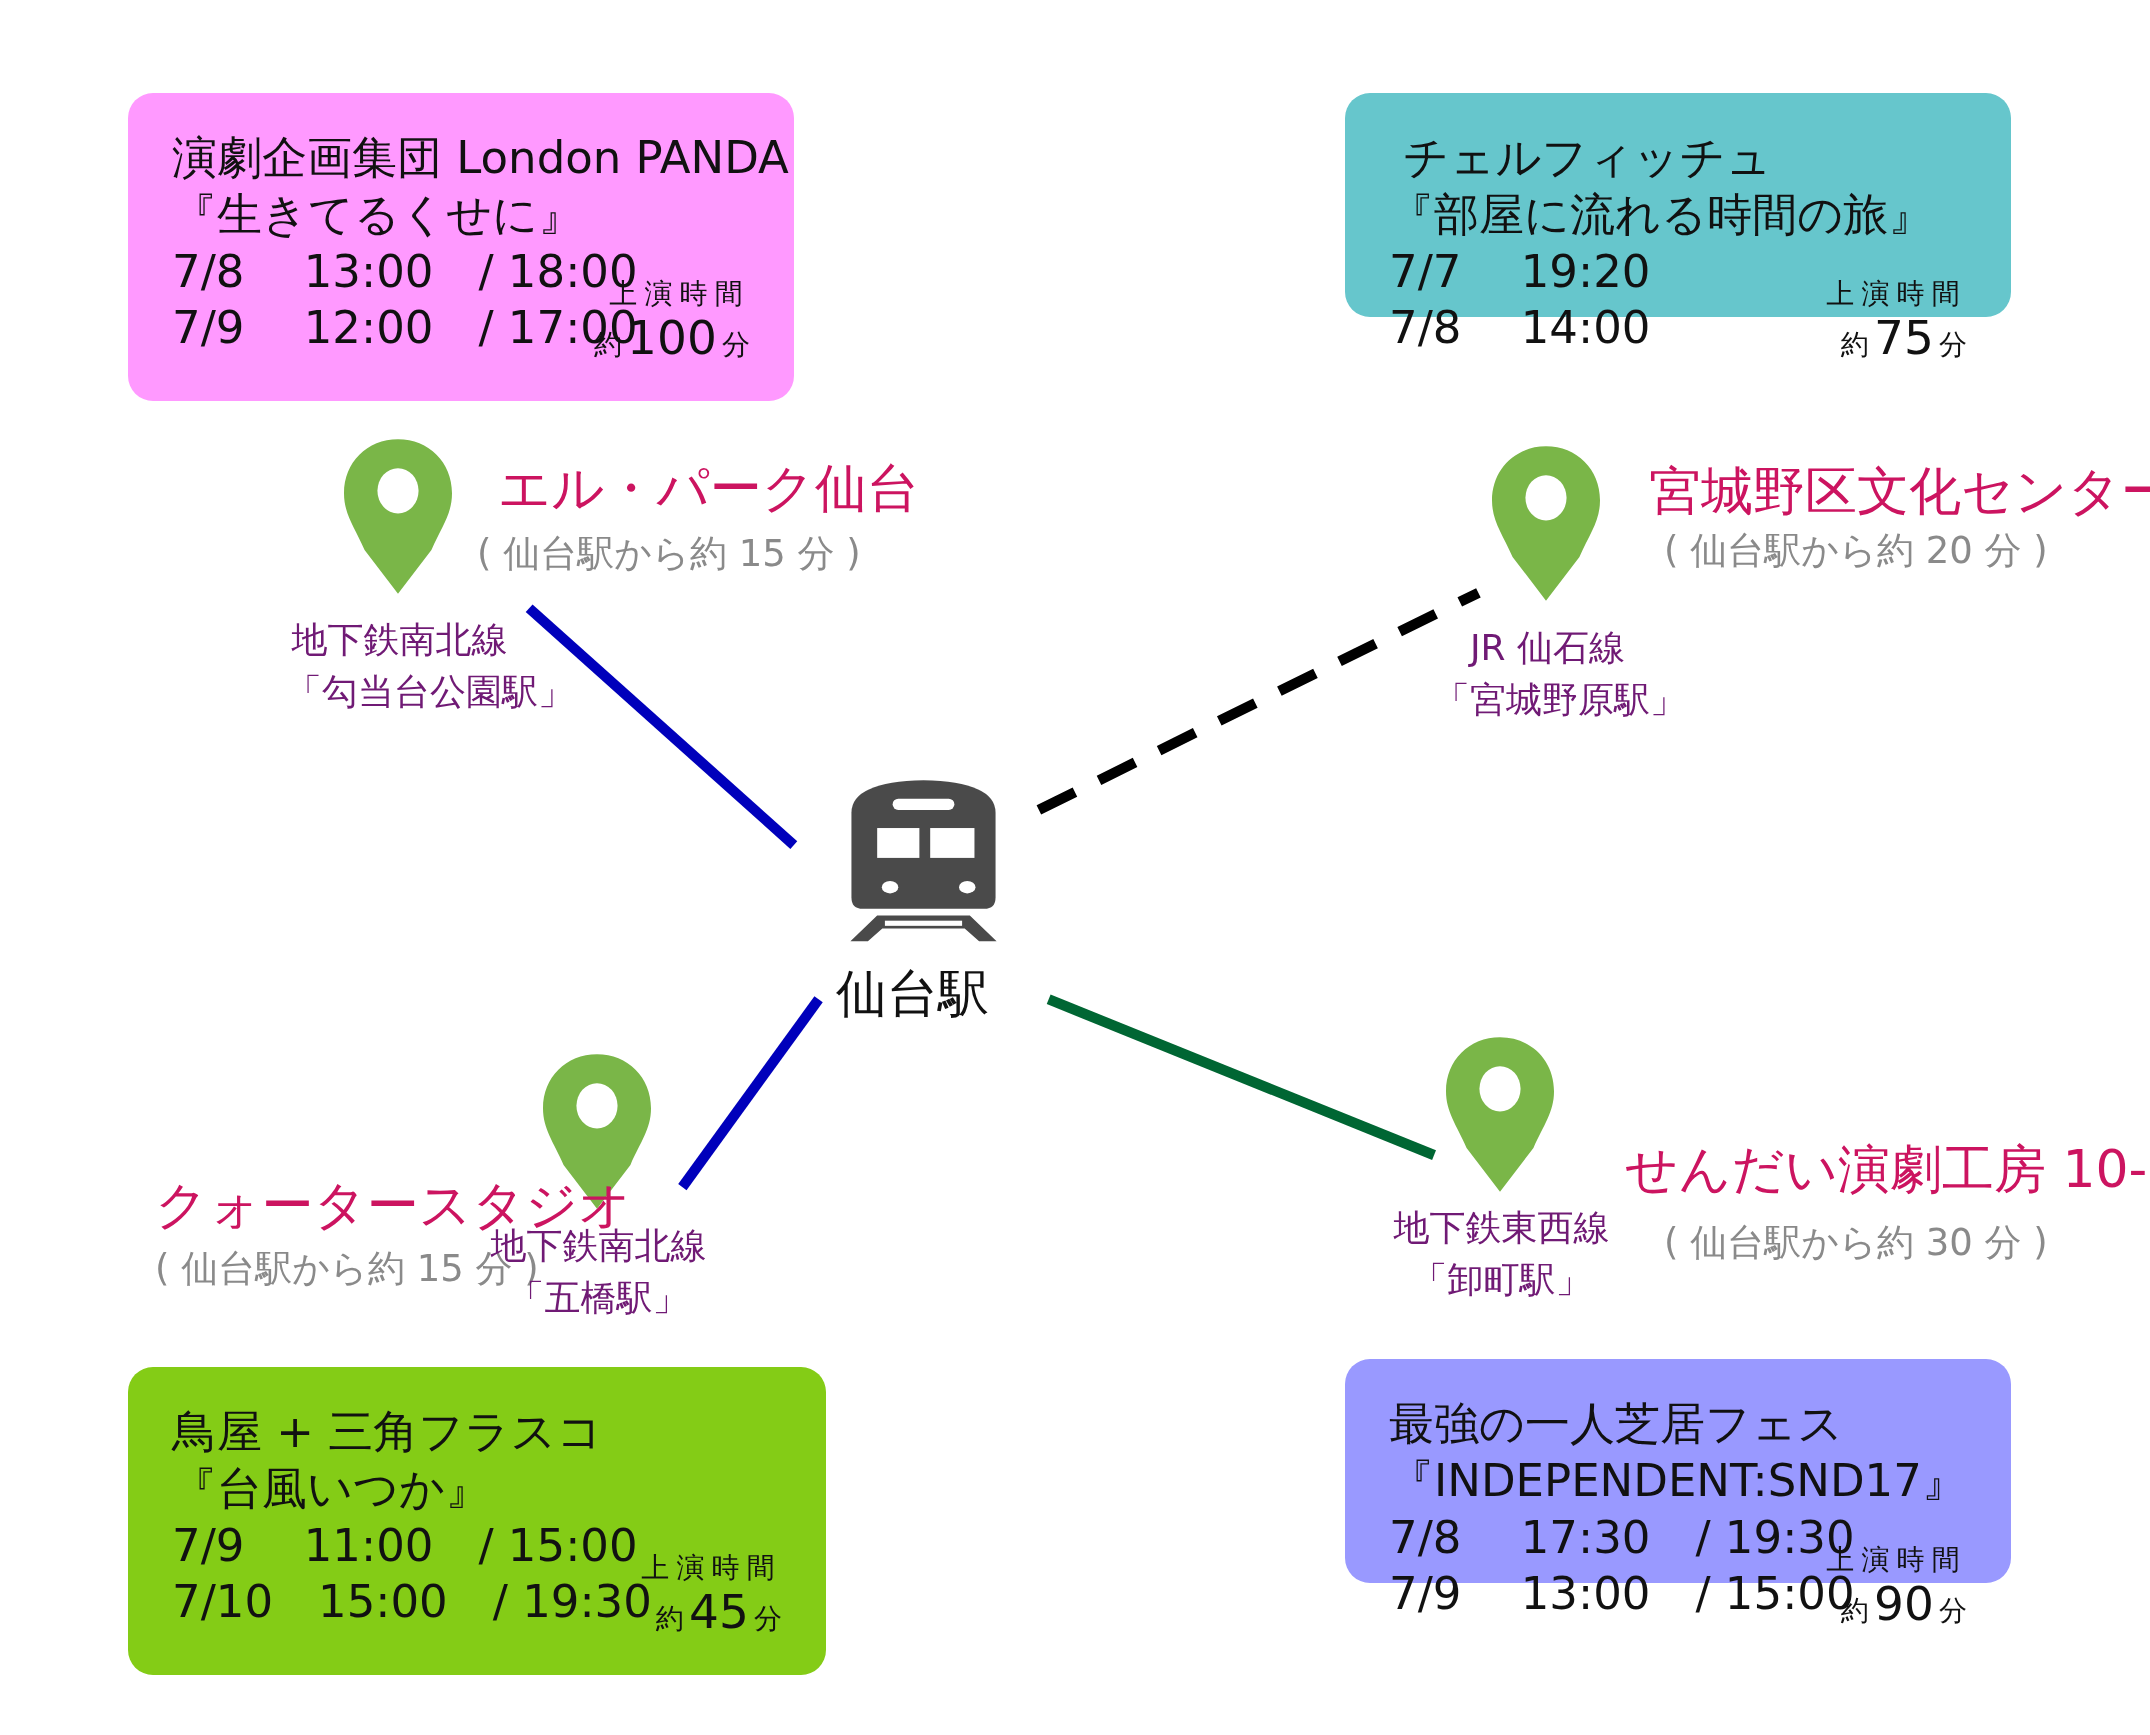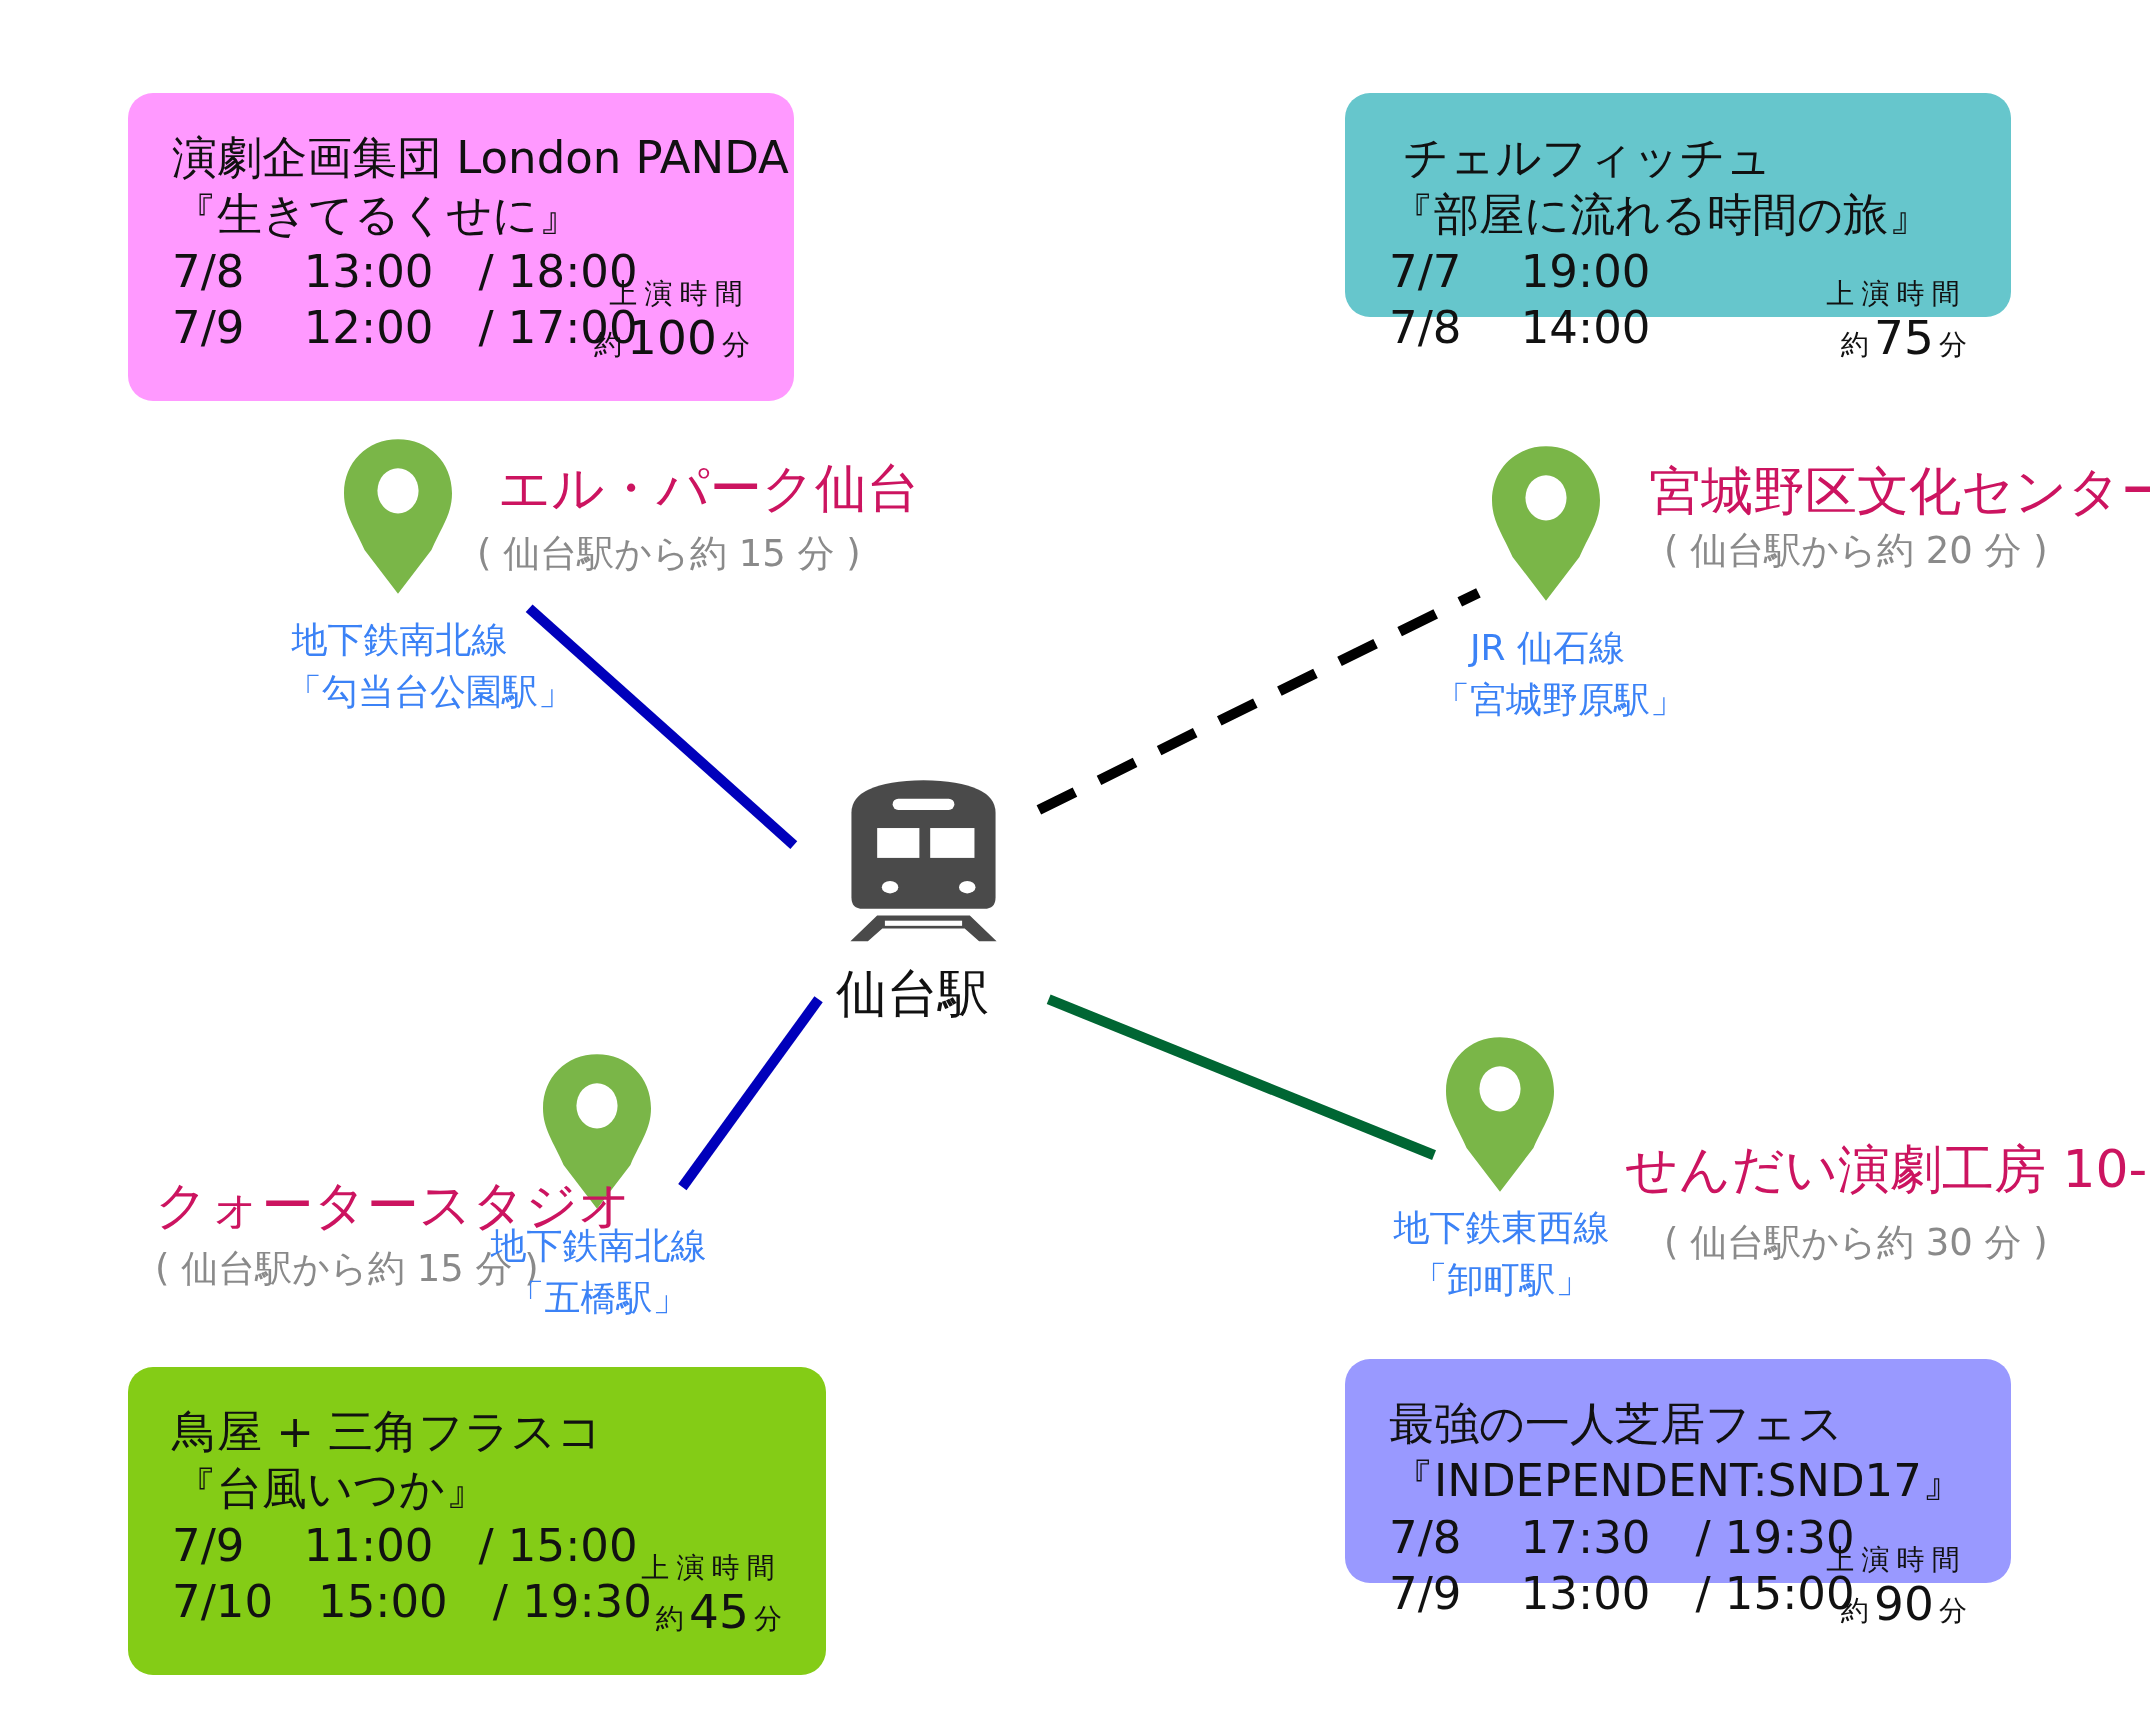--- a/index.html
+++ b/index.html
@@ -9,21 +9,21 @@
   .card .l{position:absolute;left:44px;font-size:45px;line-height:57px;white-space:pre;}
   .card .t1{top:36px;}
   .card .t2{top:93px;}
   .card .d1{top:150px;}
   .card .d2{top:206px;}
   .dur-lbl{position:absolute;right:44px;top:170px;font-size:28px;letter-spacing:7.2px;margin-top:12px;}
   .dur{position:absolute;right:44px;top:217px;font-size:28px;white-space:nowrap;}
   .dur .num{font-size:47px;margin:0 5.2px;}
   .venue{position:absolute;color:#cc1460;font-size:52px;white-space:nowrap;}
   .access{position:absolute;color:#8a8a8a;font-size:37px;white-space:nowrap;}
-  .station{position:absolute;color:#3b82f6;font-size:36px;line-height:52px;text-align:center;white-space:nowrap;}
+  .station{position:absolute;color:#701a75;font-size:36px;line-height:52px;text-align:center;white-space:nowrap;}
   .pin{position:absolute;width:108px;height:155px;}
   svg.lines{position:absolute;left:0;top:0;}
 </style>
 </head>
 <body>
 
 <svg class="lines" width="2151" height="1735" viewBox="0 0 4168 3363">
   <line id="line-lpark" x1="1025" y1="1179" x2="1538" y2="1638" stroke-width="20" stroke="#0000bb"></line>
   <line id="line-miyagino" x1="2013" y1="1570" x2="2865" y2="1149" stroke-width="20" stroke="#000000" stroke-dasharray="78 52"></line>
   <line id="line-quarter" x1="1322" y1="2301" x2="1586" y2="1937" stroke-width="20" stroke="#0000bb"></line>
@@ -94,21 +94,21 @@
   <div class="l t1">演劇企画集団 London PANDA</div>
   <div class="l d1">7/8　 13:00　/ 18:00</div>
   <div class="l d2">7/9　 12:00　/ 17:00</div>
   <div class="dur-lbl">上演時間</div>
   <div class="dur"><span>約</span><span class="num">100</span><span>分</span></div>
 </div>
 
 <div class="card" id="card-1" style="left: 1345px; top: 93px; width: 666px; height: 224px; background: rgb(102, 198, 204);">
   <div class="l t1"> チェルフィッチュ</div>
   <div class="l t2">『部屋に流れる時間の旅』</div>
-  <div class="l d1">7/7　 19:00</div>
+  <div class="l d1">7/7　 19:20</div>
   <div class="l d2">7/8　 14:00</div>
   <div class="dur-lbl">上演時間</div>
   <div class="dur"><span>約</span><span class="num">75</span><span>分</span></div>
 </div>
 
 <div class="card" id="card-2" style="left: 128px; top: 1367px; width: 666px; height: 308px; background: #84cc16; padding-left: 32px;">
   <div class="l t1">鳥屋 + 三角フラスコ</div>
   <div class="l t2">『台風いつか』</div>
   <div class="l d1">7/9　 11:00　/ 15:00</div>
   <div class="l d2">7/10　15:00　/ 19:30</div>

